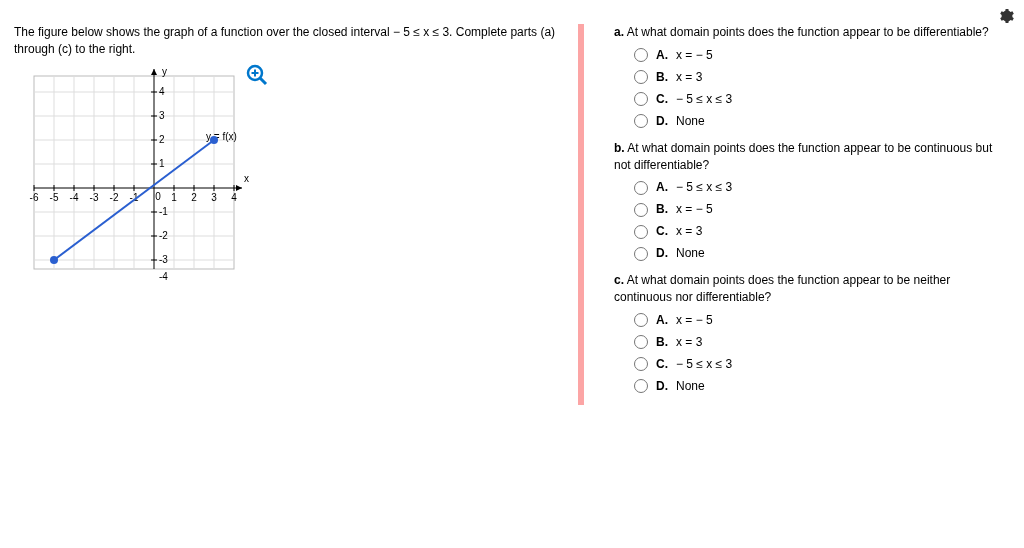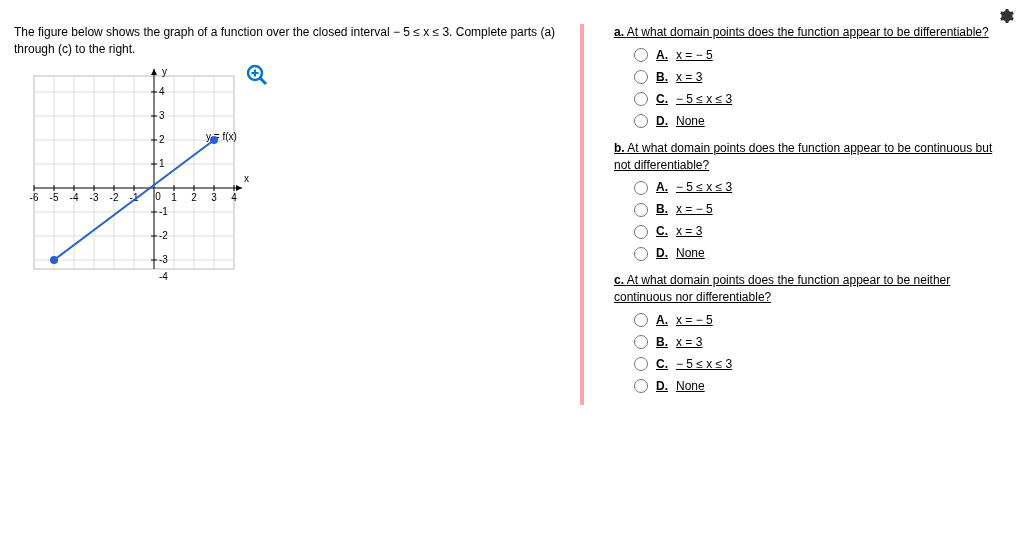--- a/index.html
+++ b/index.html
@@ -21,28 +21,27 @@
       height: 16px;
       cursor: pointer;
     }
     .container {
       display: flex;
       flex-direction: row;
       padding: 24px 14px 0 14px;
     }
     .left {
       width: 570px;
-      border-right: 4px solid #fca5a5;
+      border-right: 6px solid #fca5a5;
       padding-right: 8px;
     }
     .right {
       flex: 1;
       padding-left: 30px;
       padding-right: 10px;
-      text-decoration: underline;
     }
     .prompt {
       line-height: 1.4;
       margin-bottom: 6px;
     }
     .graph-area {
       position: relative;
       width: 260px;
       height: 260px;
       margin-top: 6px;

